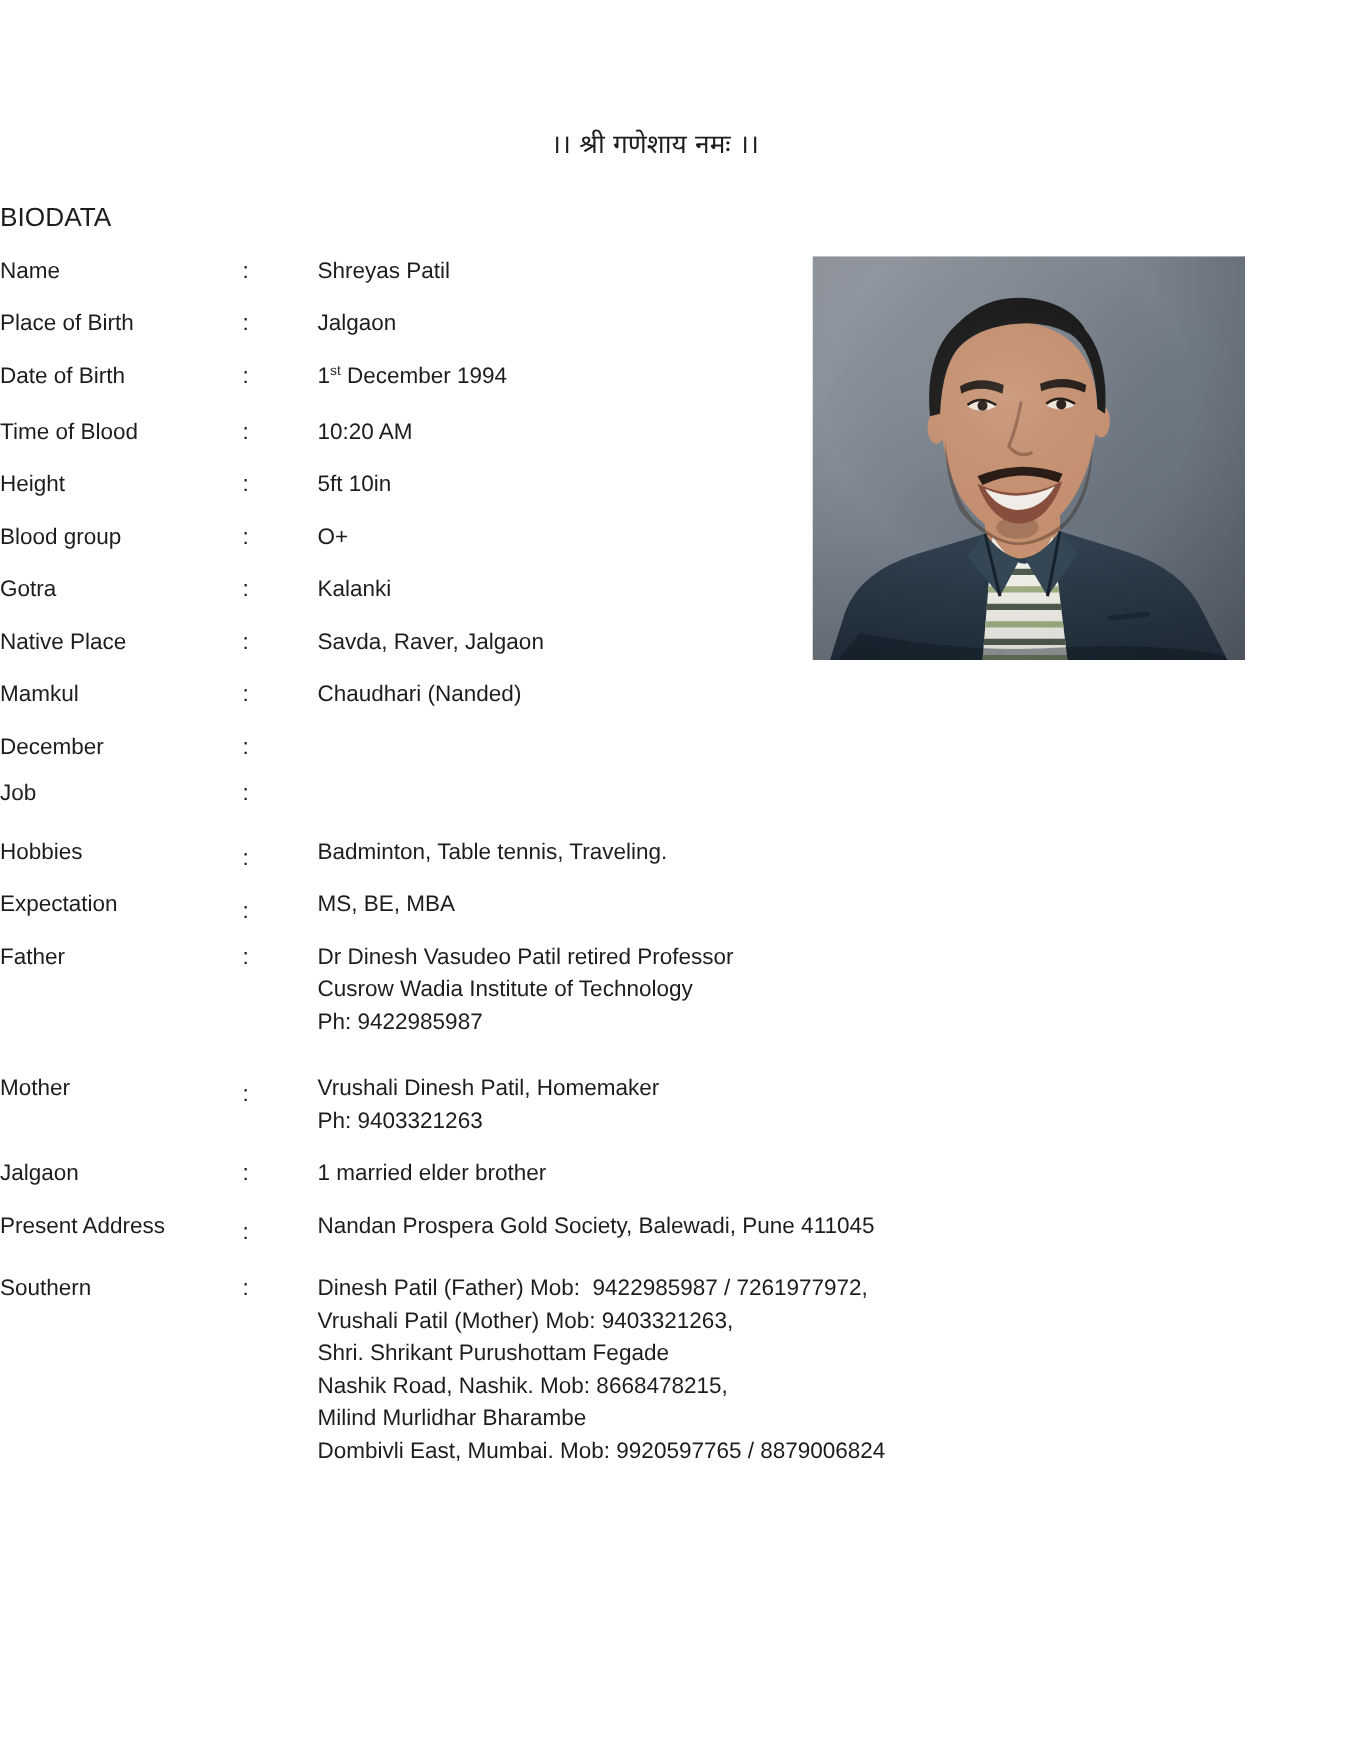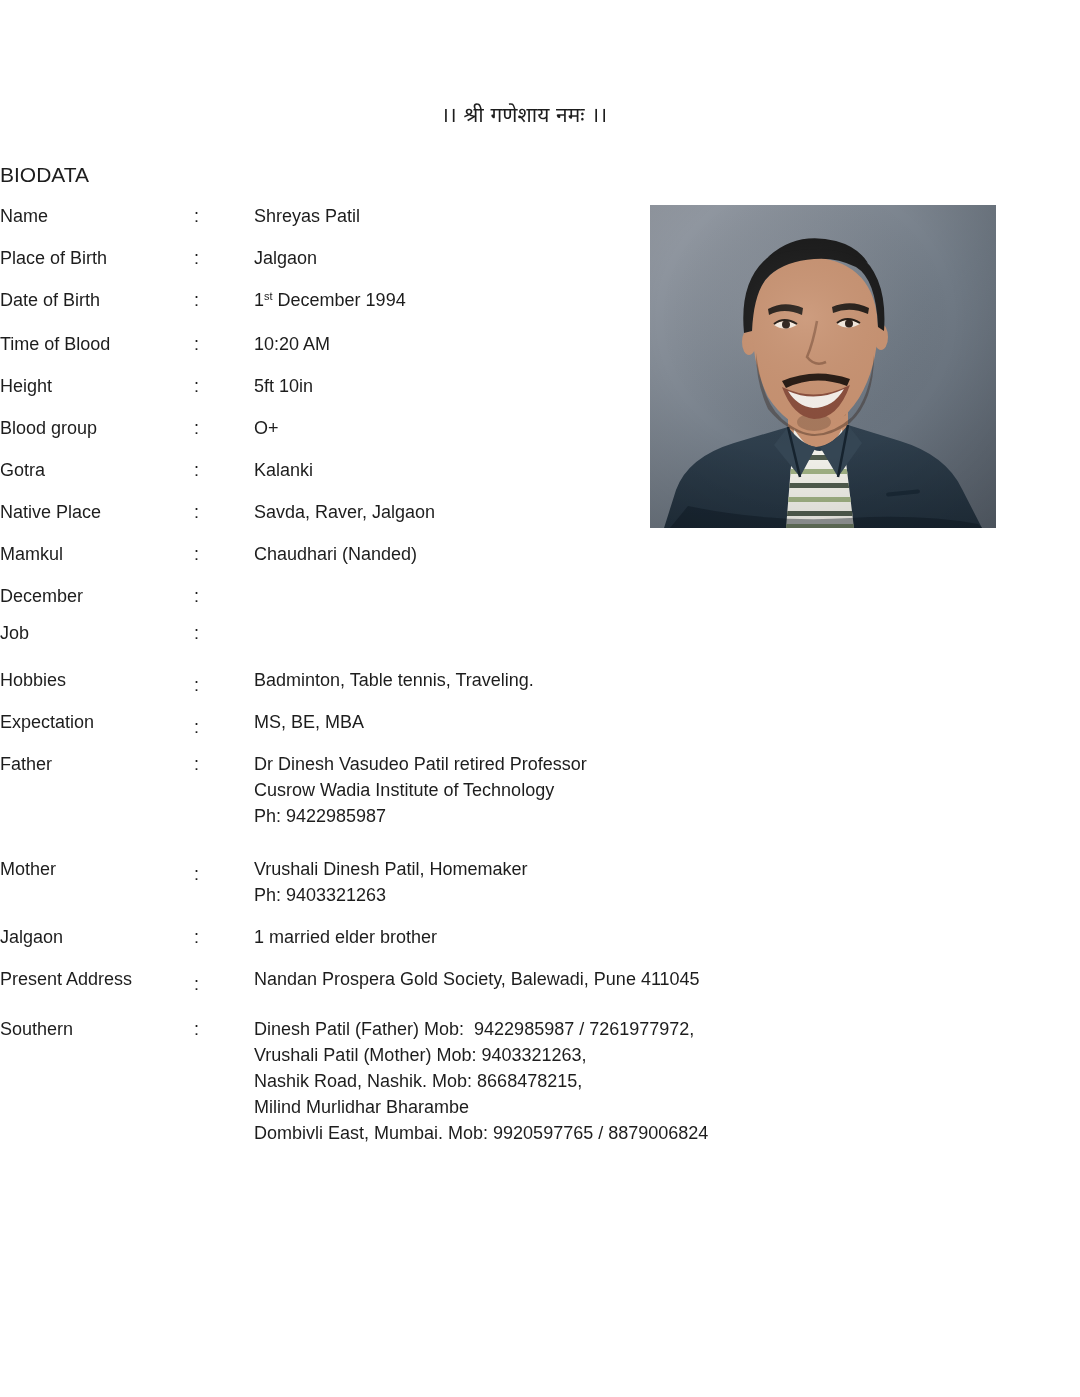--- a/index.html
+++ b/index.html
@@ -180,20 +180,21 @@
         <div class="value">
           <div class="vline">Nandan Prospera Gold Society, Balewadi, Pune 411045</div>
         </div>
       </div>
       <div class="row">
         <div class="label">Southern</div>
         <div class="colon">:</div>
         <div class="value">
           <div class="vline">Dinesh Patil (Father) Mob:  9422985987 / 7261977972,</div>
           <div class="vline">Vrushali Patil (Mother) Mob: 9403321263,</div>
+          <div class="vline">Shri. Shrikant Purushottam Fegade</div>
           <div class="vline">Nashik Road, Nashik. Mob: 8668478215,</div>
           <div class="vline">Milind Murlidhar Bharambe</div>
           <div class="vline">Dombivli East, Mumbai. Mob: 9920597765 / 8879006824</div>
         </div>
       </div>
     </div>
 
   <div class="photo">
     <svg viewBox="0 0 346 323" preserveAspectRatio="none">
       <defs>

